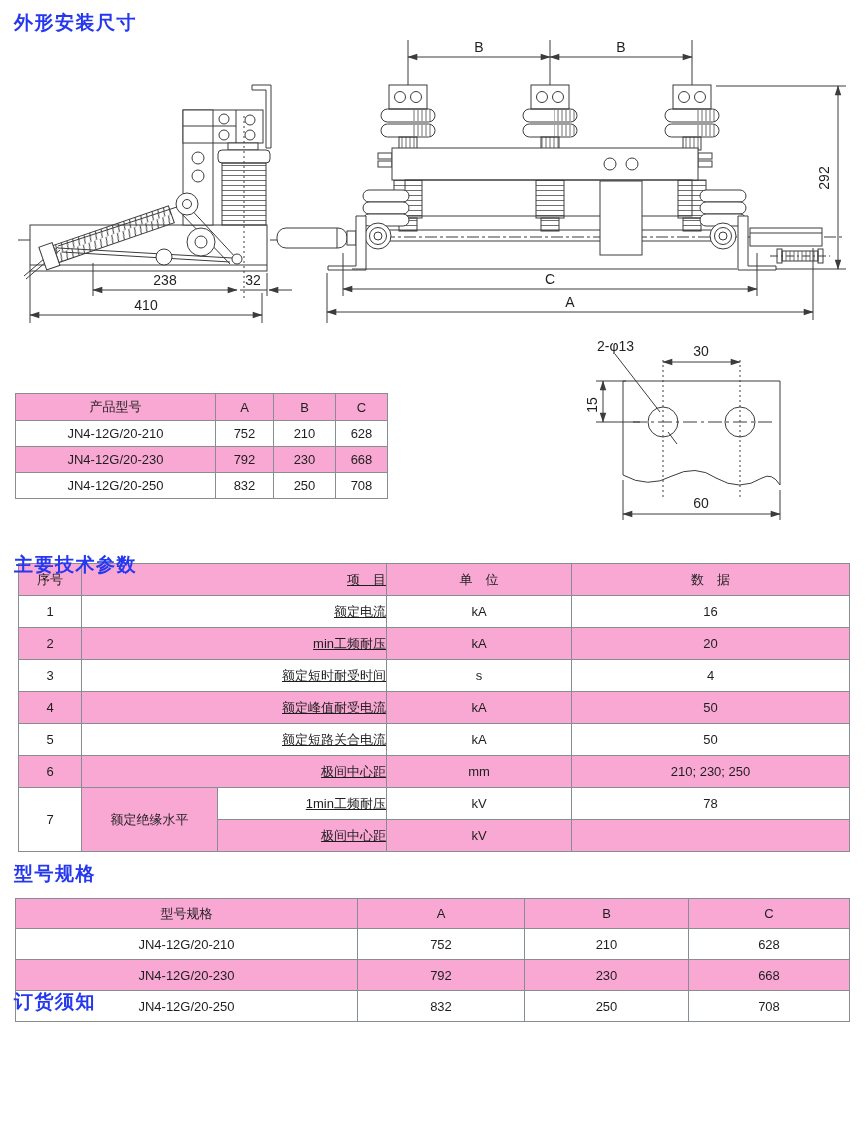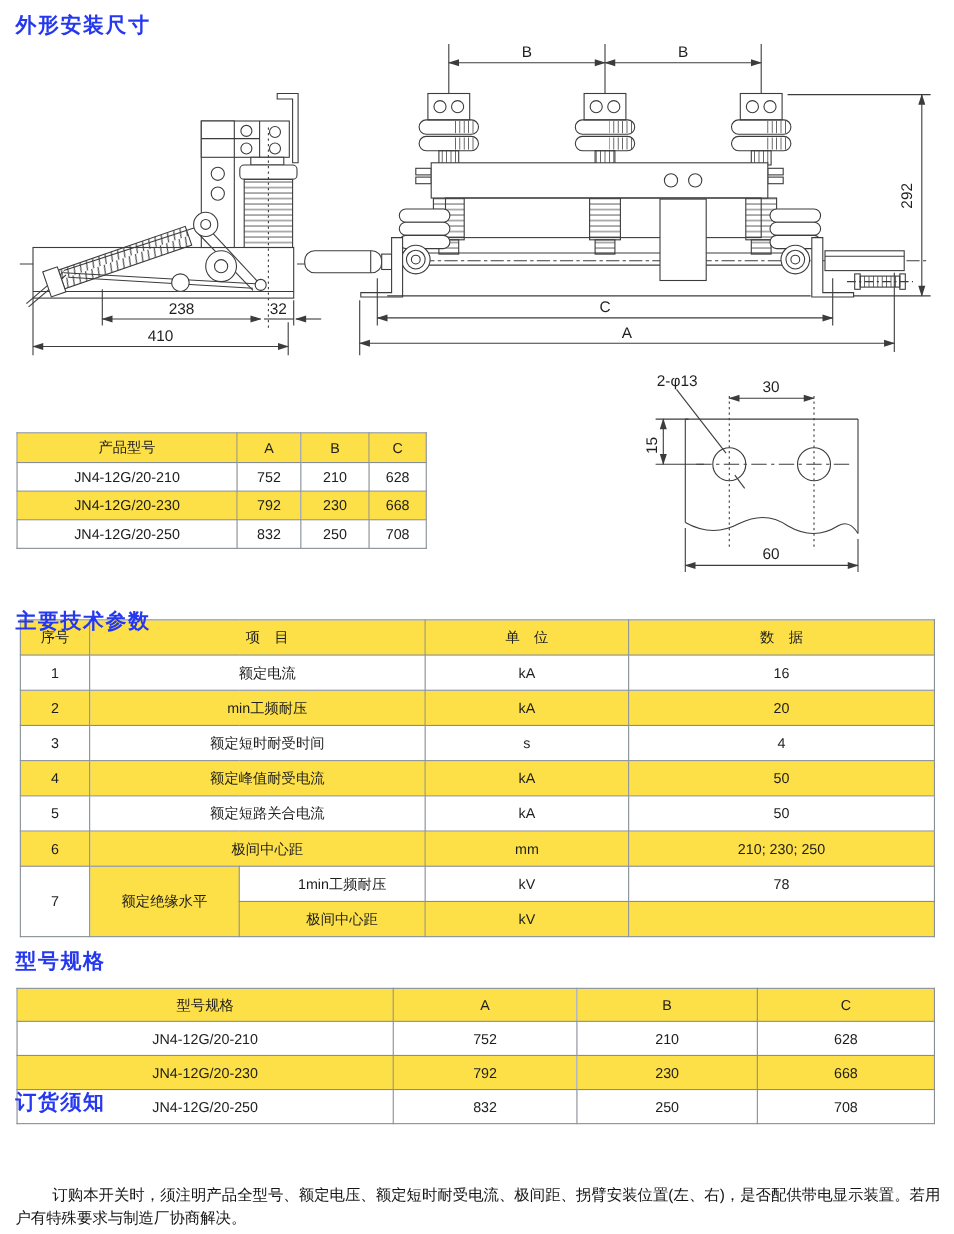--- a/index.html
+++ b/index.html
@@ -4,26 +4,26 @@
 <style>
   html,body{margin:0;padding:0;background:#fff;}
   .page{position:relative;width:863px;height:1122px;background:#fff;overflow:hidden;
         font-family:"Liberation Sans","DejaVu Sans",sans-serif;color:#1e1e1e;}
   .sec-title{position:absolute;left:14px;margin:0;font-size:19px;font-weight:bold;
              color:#2538f0;letter-spacing:1.5px;z-index:3;}
   .drawing{position:absolute;left:0;top:28px;z-index:1;}
   .tbl{position:absolute;border-collapse:collapse;table-layout:fixed;font-size:13px;
        text-align:center;background:#fff;z-index:2;}
   .tbl td,.tbl th{border:1px solid #878e93;font-weight:normal;padding:0;white-space:nowrap;overflow:hidden;}
-  .fill{background:#fde047;}
+  .fill{background:#f9a8d4;}
   .t1{left:15px;top:393px;width:372px;}
   .t1 tr{height:26px;} .t1 tr.hd{height:27px;}
   .t2{left:18px;top:563px;width:831px;}
   .t2 tr{height:32px;}
-  .t2 .item{text-align:center;padding-left:18px;}
+  .t2 .item{text-align:right;padding-left:18px;text-decoration:underline;}
   .t3{left:15px;top:898px;width:834px;}
   .t3 tr{height:31px;} .t3 tr.hd{height:30px;}
   .body-text{position:absolute;left:14px;top:1076px;width:841px;margin:0;font-size:14px;
              line-height:21px;text-indent:2.4em;color:#141414;z-index:2;}
   svg text{font-family:"Liberation Sans","DejaVu Sans",sans-serif;font-size:14px;fill:#1f1f1f;}
 </style>
 </head>
 <body>
 
 <div class="page">
@@ -416,15 +416,14 @@
       <td>JN4-12G/20-250</td>
       <td>832</td>
       <td>250</td>
       <td>708</td>
     </tr>
   </tbody>
     </table>
 
   <h2 class="sec-title" style="top:989px">订货须知</h2>
 
-  <p class="body-text">订购本开关时，须注明产品全型号、额定电压、额定短时耐受电流、极间距、拐臂安装位置(左、右)，是否配供带电显示装置。若用户有特殊要求与制造厂协商解决。</p>
 
 </div>
 
 </body></html>

